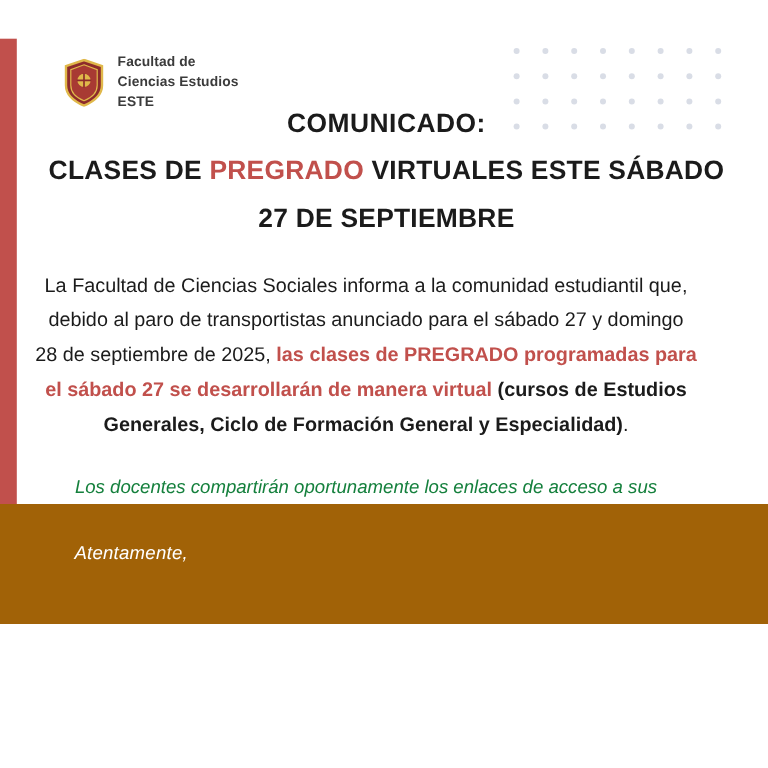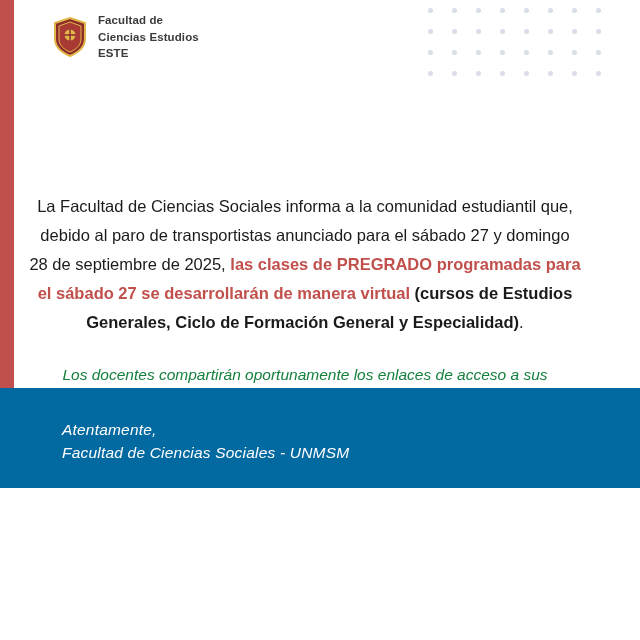--- a/index.html
+++ b/index.html
@@ -7,34 +7,35 @@
     width: 640px; height: 640px;
     font-family: "Liberation Sans", sans-serif;
     background: #ffffff;
     overflow: hidden;
   }
   .poster {
     position: relative;
     width: 640px; height: 488px;
     background: #ffffff;
     overflow: hidden;
+    margin-top: 32px;
   }
   
   .left-bar {
     position: absolute;
     left: 0; top: 0;
     width: 14px; height: 540px;
     background: #c1504c;
   }
   
   .bottom-band {
     position: absolute;
     left: 0; bottom: 0;
     width: 640px; height: 100px;
-    background: #0369a1;
+    background: #a16207;
   }
   .bottom-band-inner {
     position: absolute;
     left: 62px; top: 30px;
     color: #ffffff;
     font-style: italic;
     font-size: 15.5px;
     line-height: 1.5;
     letter-spacing: .2px;
   }
@@ -191,28 +192,34 @@
         <path d="M18 12 v12 M12 18 h12" stroke="#8d2b2b" stroke-width="1.4"></path>
       </svg>
     </span>
     <span class="fac-name">
       <div>Facultad de</div>
       <div>Ciencias Estudios</div>
       <div>ESTE</div>
     </span>
   </div>
 
+  <div class="headline">
+    <div class="l1">COMUNICADO:</div>
+    <div class="l2">
+      <span>CLASES DE </span><span class="red">PREGRADO</span><span> VIRTUALES ESTE SÁBADO</span>
+    </div>
+    <div class="l3">27 DE SEPTIEMBRE</div>
+  </div>
 
   <div class="body">
     <p class="p1">
       <span>La Facultad de Ciencias Sociales informa a la comunidad estudiantil que, debido al paro de transportistas anunciado para el sábado 27 y domingo 28 de septiembre de 2025, </span><span class="strongred">las clases de PREGRADO programadas para el sábado 27 se desarrollarán de manera virtual</span><span class="strongdark"> (cursos de Estudios Generales, Ciclo de Formación General y Especialidad)</span><span>.</span>
     </p>
     <p class="p3">Los docentes compartirán oportunamente los enlaces de acceso a sus respectivas sesiones.</p>
   </div>
 
   <div class="bottom-band">
     <div class="bottom-band-inner">
       <div>Atentamente,</div>
-      <div>Facultad de Ciencias Sociales - UNMSM</div>
     </div>
   </div>
 
 </div>
 
 </body></html>

